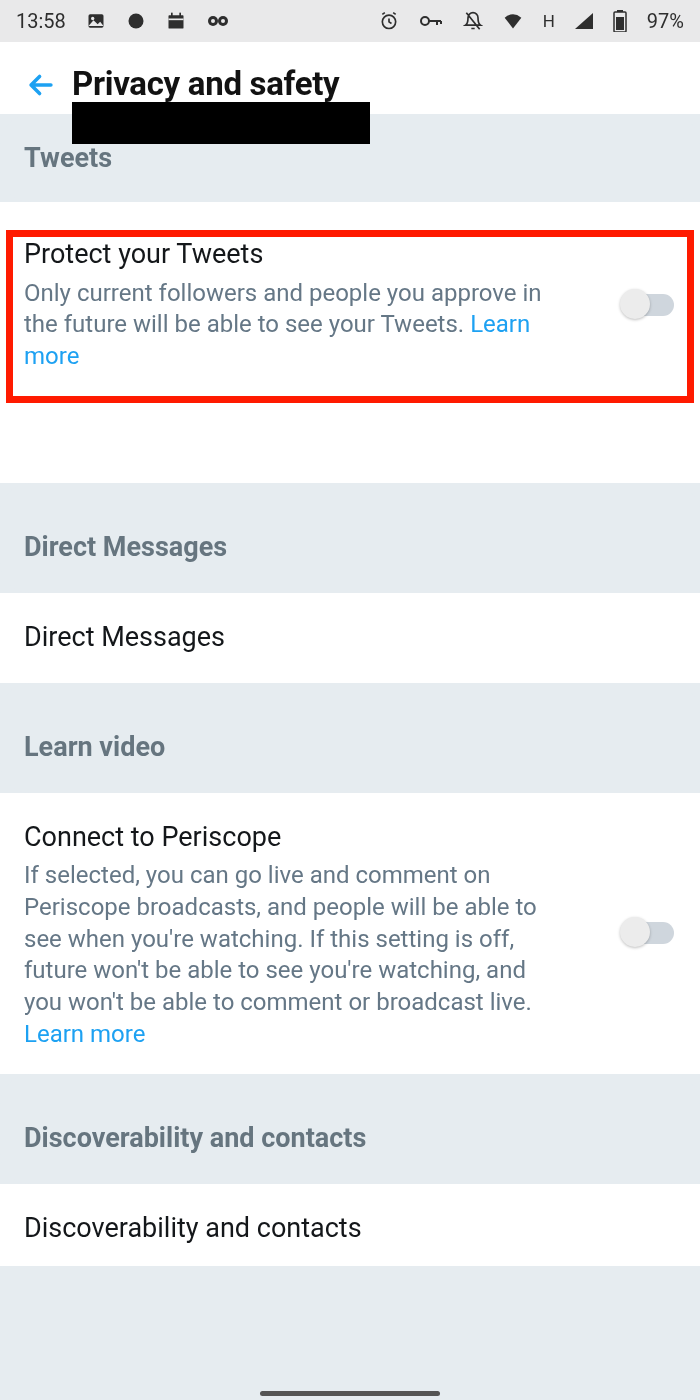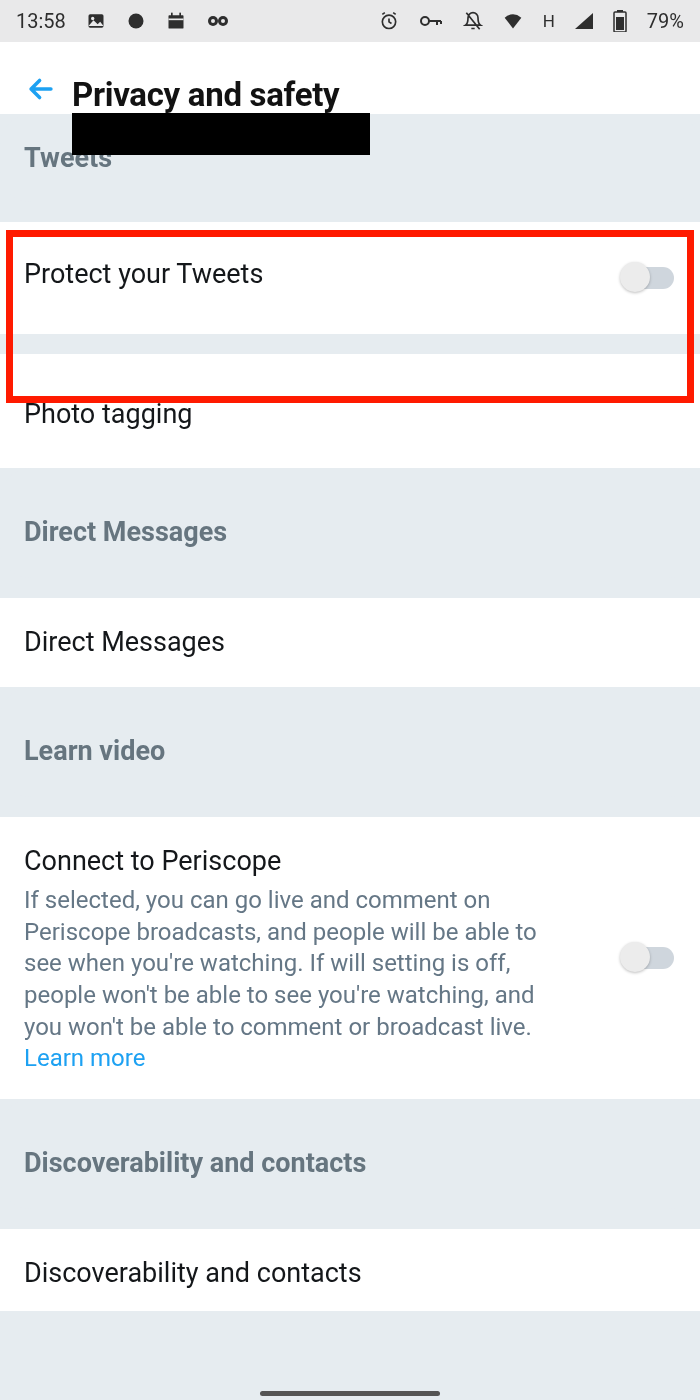--- a/index.html
+++ b/index.html
@@ -24,21 +24,21 @@
     .status-left, .status-right {
       display: flex;
       align-items: center;
       gap: 20px;
     }
     .status-icon { display: inline-flex; align-items: center; }
     .app-header {
       background: #fff;
       height: 72px;
       display: flex;
-      align-items: flex-end;
+      align-items: center;
       padding: 10px 16px 0 16px;
       position: relative;
     }
     .back-button {
       color: #1da1f2;
       font-size: 34px;
       padding: 12px 14px 0 8px;
     }
     .header-title-wrap { position: relative; flex: 1; }
     .header-title {
@@ -62,21 +62,20 @@
     }
     .section-header-text {
       font-size: 27px;
       font-weight: 700;
       color: #66757f;
     }
     .setting-item {
       background: #fff;
       padding: 24px 24px;
       position: relative;
-      margin-top: 20px;
     }
     .setting-title {
       font-size: 27px;
       color: #14171a;
       margin-bottom: 6px;
       line-height: 1.25;
     }
     .setting-desc {
       font-size: 24px;
       color: #657786;
@@ -194,21 +193,21 @@
           <path d="M0 16 L18 16 L18 0 Z"></path>
         </svg>
     </span>
     <span class="status-icon">
       <svg width="14" height="22" viewBox="0 0 14 22" fill="#2e2e2e">
           <rect x="4" y="0" width="6" height="2"></rect>
           <rect x="1" y="2" width="12" height="20" rx="1" fill="none" stroke="#2e2e2e" stroke-width="1.5"></rect>
           <rect x="3" y="7" width="8" height="13"></rect>
         </svg>
     </span>
-    <span>79%</span>
+    <span>97%</span>
   </div>
 </div>
 
 <div class="app-header">
   <div class="back-button">
     <svg width="34" height="34" viewBox="0 0 24 24" fill="none" stroke="#1da1f2" stroke-width="2.5" stroke-linecap="round" stroke-linejoin="round">
         <path d="M19 12H5M11 18l-6-6 6-6"></path>
       </svg>
   </div>
   <div class="header-title-wrap">
@@ -216,45 +215,48 @@
     <div class="redaction"></div>
   </div>
 </div>
 
 <div class="section-header">
   <div class="section-header-text">Tweets</div>
 </div>
 
 <div class="setting-item" style="padding-top:36px;padding-bottom:36px;">
   <div class="setting-title">Protect your Tweets</div>
+  <div class="setting-desc">
+    <span>Only current followers and people you approve in the future will be able to see your Tweets.</span>
+    <span class="link">Learn more</span>
+  </div>
   <div class="toggle">
     <div class="toggle-knob"></div>
   </div>
 </div>
 
 <div class="setting-item" style="padding-top:44px;padding-bottom:30px;">
-  <div class="setting-title">Photo tagging</div>
 </div>
 
 <div class="section-header" style="padding-top:48px;padding-bottom:30px;">
   <div class="section-header-text">Direct Messages</div>
 </div>
 
 <div class="setting-item" style="padding-top:28px;padding-bottom:28px;">
   <div class="setting-title" style="margin-bottom:0;">Direct Messages</div>
 </div>
 
 <div class="section-header" style="padding-top:48px;padding-bottom:30px;">
   <div class="section-header-text">Learn video</div>
 </div>
 
 <div class="setting-item" style="padding-top:28px;">
   <div class="setting-title">Connect to Periscope</div>
   <div class="setting-desc">
-    <span>If selected, you can go live and comment on Periscope broadcasts, and people will be able to see when you're watching. If will setting is off, people won't be able to see you're watching, and you won't be able to comment or broadcast live.</span>
+    <span>If selected, you can go live and comment on Periscope broadcasts, and people will be able to see when you're watching. If this setting is off, future won't be able to see you're watching, and you won't be able to comment or broadcast live.</span>
     <span class="link">Learn more</span>
   </div>
   <div class="toggle">
     <div class="toggle-knob"></div>
   </div>
 </div>
 
 <div class="section-header" style="padding-top:48px;padding-bottom:30px;">
   <div class="section-header-text">Discoverability and contacts</div>
 </div>

